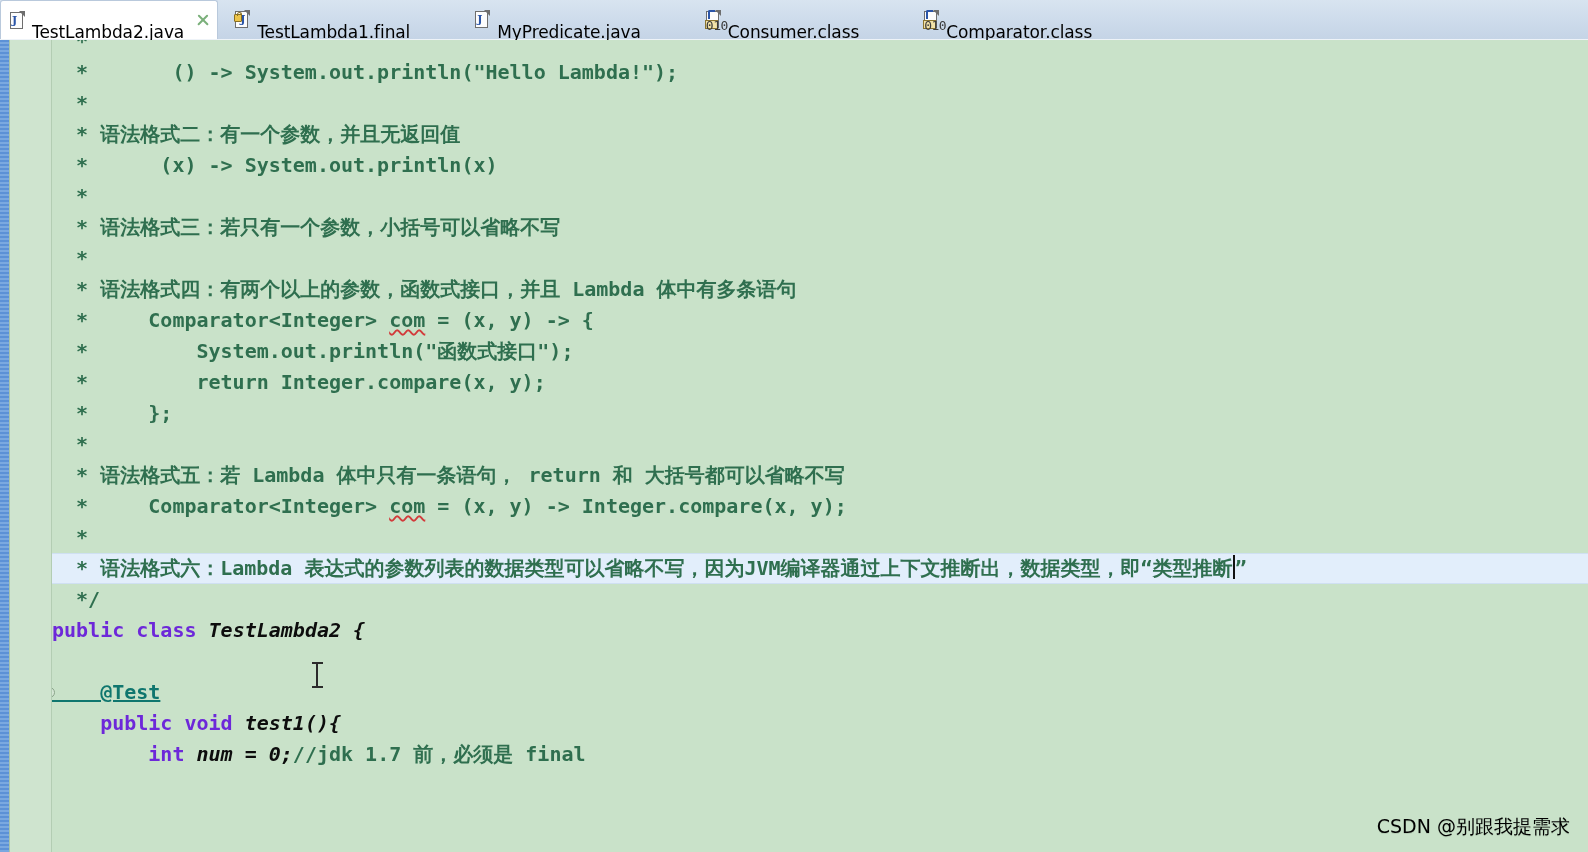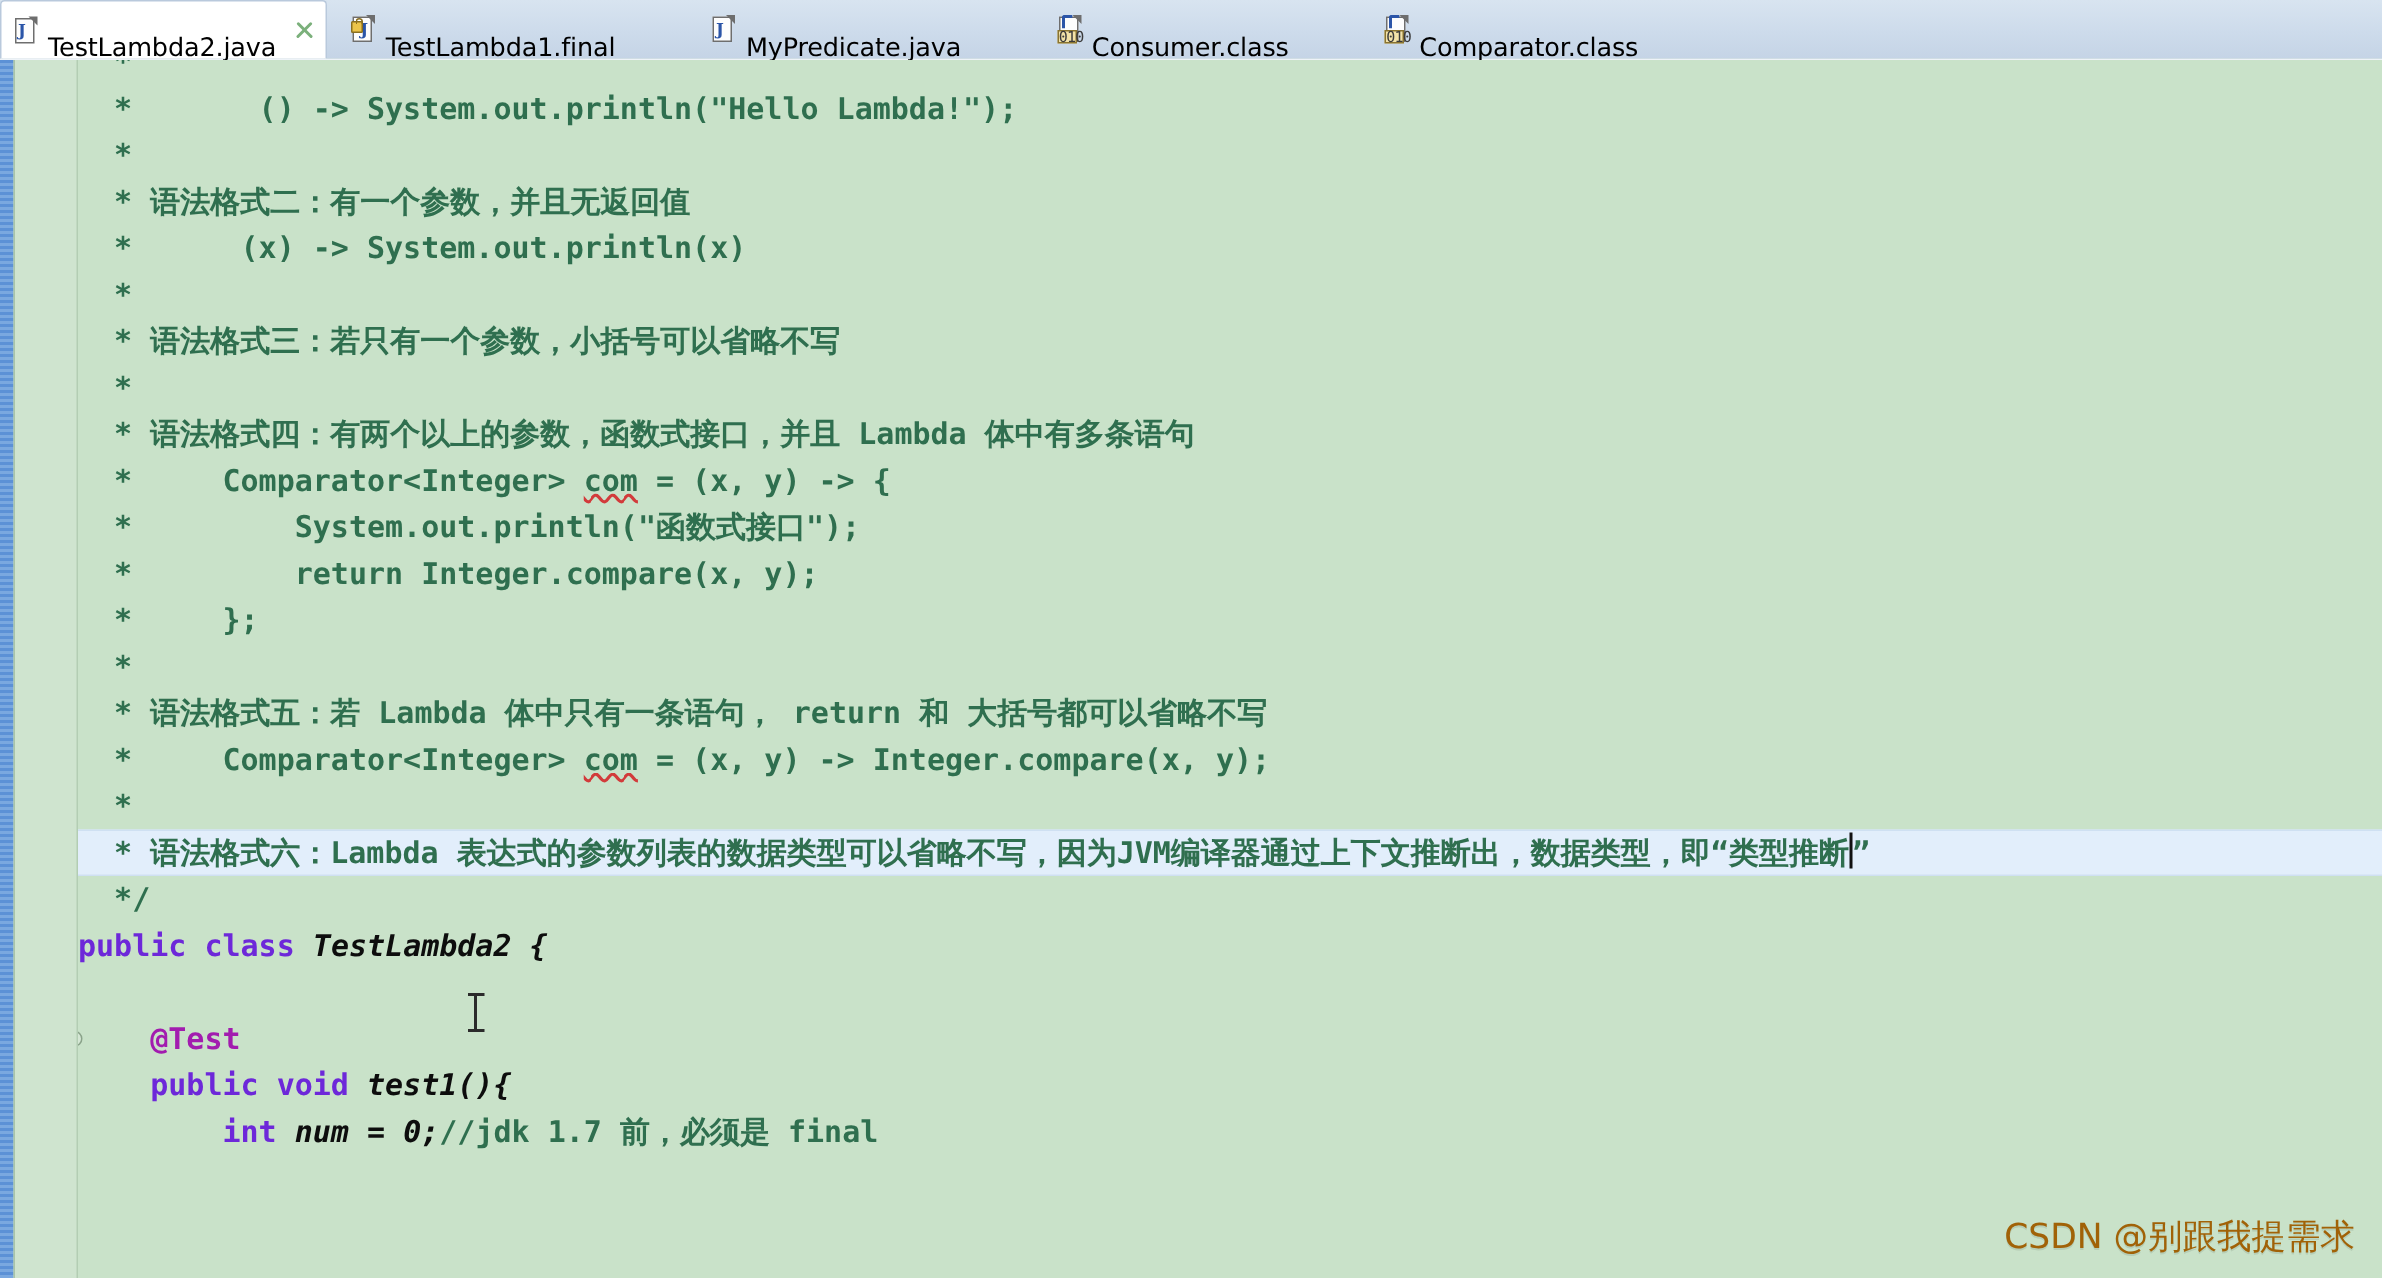--- a/index.html
+++ b/index.html
@@ -105,21 +105,21 @@
     color: #2b55a8;
     font-family: "DejaVu Serif", serif;
   }
   .ficon .bits {
     position: absolute;
     left: 0px; bottom: 0px;
     width: 13px; height: 9px;
     background: #f2e2a8;
     border: 1px solid #8a7430;
     box-sizing: border-box;
-    font-size: 10px;
+    font-size: 13px;
     line-height: 7px;
     color: #3b3b3b;
     text-align: center;
     font-family: "DejaVu Sans Mono", monospace;
     letter-spacing: -0.5px;
     padding-top: 0.5px;
   }
   .ficon .hook {
     position: absolute;
     left: 3px; top: 0px;
@@ -233,21 +233,21 @@
     font-family: "DejaVu Sans Mono", monospace;
     font-size: 20px;
     font-weight: bold;
     letter-spacing: 0px;
     z-index: 1;
     white-space: pre;
   }
   .cmt   { color: #2f6f4f; }
   .kw    { color: #6d28d9; }
   .idn   { color: #0d0d0d; font-style: italic; }
-  .ann   { color: #a21caf; }
+  .ann   { color: #0f766e; text-decoration: underline; }
   .spell {
     text-decoration: underline wavy #d23b3b;
     text-decoration-skip-ink: none;
     text-underline-offset: 2px;
     text-align: center;
   }
 
   
   .mouse-ibeam {
     position: absolute;
@@ -282,22 +282,22 @@
     vertical-align: -4px;
     margin: 0 0px;
   }
 
   
   .watermark {
     position: absolute;
     right: 18px;
     bottom: 12px;
     font-family: "DejaVu Sans", sans-serif;
-    font-size: 23px;
-    color: #a16207;
+    font-size: 19px;
+    color: #000000;
     text-shadow: 0 1px 0 #b6ceb6;
     z-index: 20;
     pointer-events: none;
     white-space: nowrap;
   }
 </style>
 </head>
 <body>
 
 <div id="app">

